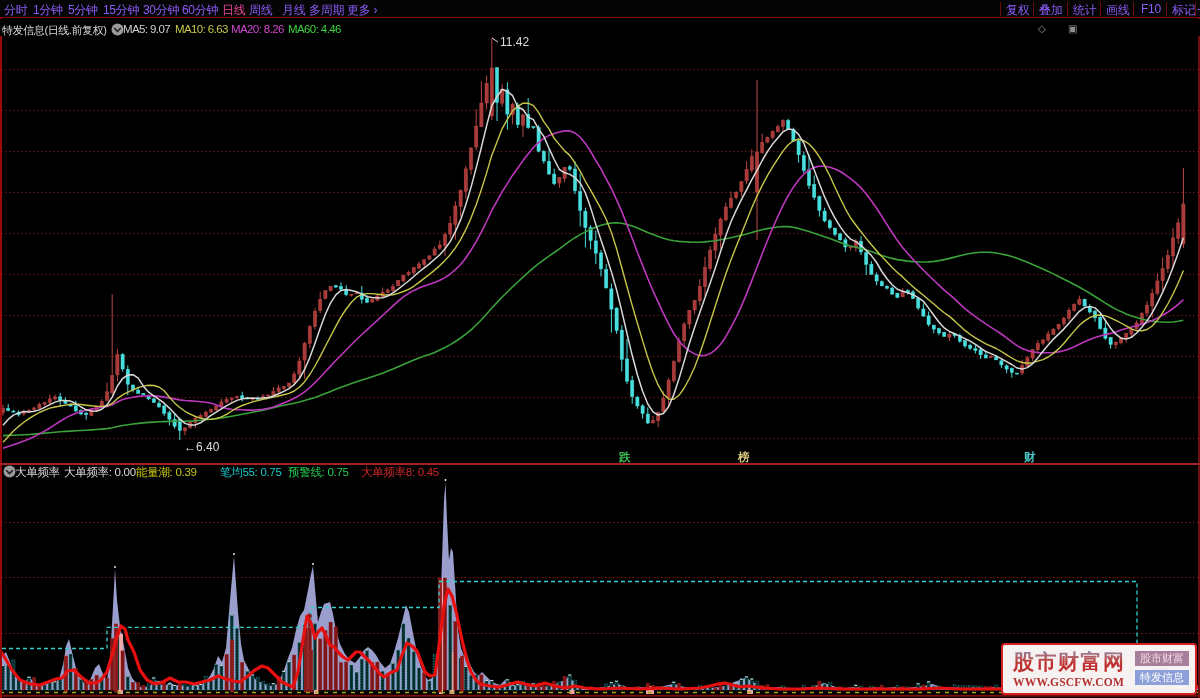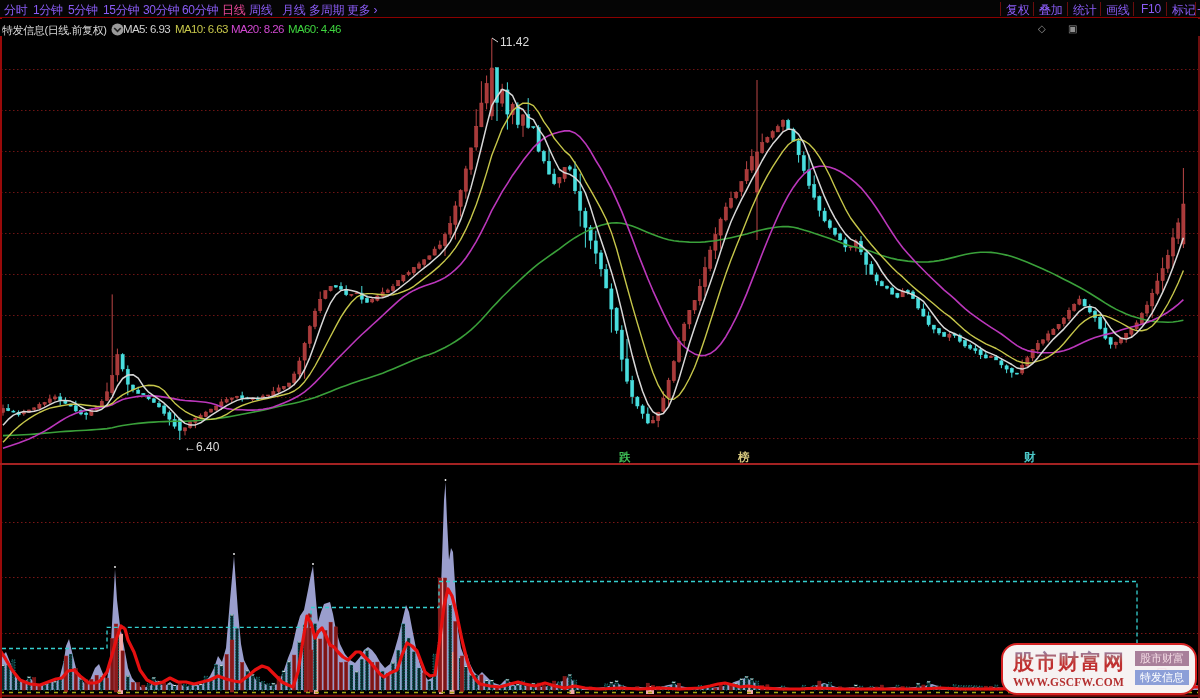--- a/index.html
+++ b/index.html
@@ -5,21 +5,21 @@
 #wrap{position:relative;width:1200px;height:698px;background:#000}
 .menubar{position:absolute;left:0;top:0;width:1200px;height:18px;border-bottom:1.5px solid #8a0000;background:#050505}
 .mi{position:absolute;top:2px;font-size:12px;letter-spacing:-0.3px;color:#8b5cf6;white-space:nowrap}
 .sep{position:absolute;top:2px;width:1px;height:14px;background:#6a0d0d}
 .titlebar{position:absolute;left:0;top:19px;width:1200px;height:17px;background:#000}
 .ti{position:absolute;top:4px;font-size:11.5px;letter-spacing:-0.4px;white-space:nowrap}
 .mark{position:absolute;top:450px;font-size:11.5px;height:13px;font-weight:bold}
 .redline{position:absolute;left:0;top:463px;width:1200px;height:1.6px;background:#a32222}
 .ihdr{position:absolute;left:0;top:464px;width:1200px;height:15px}
 .ih{position:absolute;top:1px;font-size:11.5px;letter-spacing:-0.3px;white-space:nowrap}
-.lbox{position:absolute;left:1001px;top:643px;width:196px;height:52px;background:#f6f2f2;border:2.5px solid #d42222;border-radius:16px}
+.lbox{position:absolute;left:1001px;top:643px;width:196px;height:52px;background:#f6f2f2;border:2.5px solid #d42222;border-radius:4px}
 .lt1{position:absolute;left:10px;top:3px;font-size:21px;letter-spacing:1.5px;font-weight:bold;background:linear-gradient(#8893c8 0%,#b85555 38%,#c03030 55%);-webkit-background-clip:text;background-clip:text;color:transparent}
 .lt2{position:absolute;left:10px;top:31px;font-size:11.5px;font-family:"Liberation Serif",serif;color:#b43030;letter-spacing:0.2px;font-weight:bold}
 .chip1{position:absolute;left:132px;top:6px;width:54px;height:15px;background:#a87f9a;color:#f3dbe4;font-size:11px;text-align:center;line-height:15px}
 .chip2{position:absolute;left:132px;top:25px;width:54px;height:15px;background:#8c9fd8;color:#fff;font-size:11px;text-align:center;line-height:15px}
 .vborder{position:absolute;top:0;width:1.5px;height:698px;background:#6e0e0e}
 </style></head><body>
 <div id="wrap">
 <svg width="1200" height="430" viewBox="0 36 1200 430" style="position:absolute;left:0;top:36px">
 <line x1="1" y1="69.5" x2="1198" y2="69.5" stroke="#6e1414" stroke-width="1" stroke-dasharray="1.5,2.5"></line>
 <line x1="1" y1="110.5" x2="1198" y2="110.5" stroke="#6e1414" stroke-width="1" stroke-dasharray="1.5,2.5"></line>
@@ -811,29 +811,41 @@
       <span class="mi" style="left:1172px">标记</span>
 <span class="sep" style="left:1195px"></span>
       <span class="mi" style="left:1197px">+自</span>
 </div>
 <div class="titlebar">
 <span class="ti" style="left:2px;color:#d8d8d8;font-size:11px;letter-spacing:-0.4px">特发信息(日线.前复权)</span>
 <span class="ti" style="left:111px"><svg width="13" height="13" style="vertical-align:-2px">
           <circle cx="6.5" cy="6.5" r="6" fill="#9a9a9a"></circle>
           <path d="M3.2 5 L6.5 8.3 L9.8 5" stroke="#222" stroke-width="1.7" fill="none"></path>
         </svg></span>
-<span class="ti" style="left:123px;color:#cfcfcf;letter-spacing:-0.6px">MA5: 6.93</span>
+<span class="ti" style="left:123px;color:#cfcfcf;letter-spacing:-0.6px">MA5: 9.07</span>
 <span class="ti" style="left:175px;color:#c6c64a;letter-spacing:-0.6px">MA10: 6.63</span>
 <span class="ti" style="left:231px;color:#d048d0;letter-spacing:-0.6px">MA20: 8.26</span>
 <span class="ti" style="left:288px;color:#3ed43e;letter-spacing:-0.6px">MA60: 4.46</span>
 <span class="ti" style="left:1038px;color:#909090;font-size:10px">◇</span>
 <span class="ti" style="left:1068px;color:#909090;font-size:10px">▣</span>
 </div>
 <span class="mark" style="left:619px;color:#3dbb55">跌</span>
 <span class="mark" style="left:738px;color:#d6c77e">榜</span>
 <span class="mark" style="left:1024px;color:#4cc8c8">财</span>
 <div class="redline"></div>
+<div class="ihdr">
+<span class="ih" style="left:3px"><svg width="13" height="13" style="vertical-align:-2px">
+          <circle cx="6.5" cy="6.5" r="6" fill="#9a9a9a"></circle>
+          <path d="M3.2 5.2 L6.5 8.5 L9.8 5.2" stroke="#222" stroke-width="1.6" fill="none"></path>
+        </svg></span>
+<span class="ih" style="left:15px;color:#d8d8d8">大单频率</span>
+<span class="ih" style="left:64px;color:#d8d8d8">大单频率: 0.00</span>
+<span class="ih" style="left:136px;color:#c8c814">能量潮: 0.39</span>
+<span class="ih" style="left:220px;color:#17c8c8">笔均55: 0.75</span>
+<span class="ih" style="left:288px;color:#21cd50">预警线: 0.75</span>
+<span class="ih" style="left:361px;color:#cd2929">大单频率8: 0.45</span>
+</div>
 <div class="lbox">
 <span class="lt1">股市财富网</span>
 <span class="lt2">WWW.GSCFW.COM</span>
 <span class="chip1">股市财富网</span>
 <span class="chip2">特发信息</span>
 </div>
 </div>
 </body></html>

